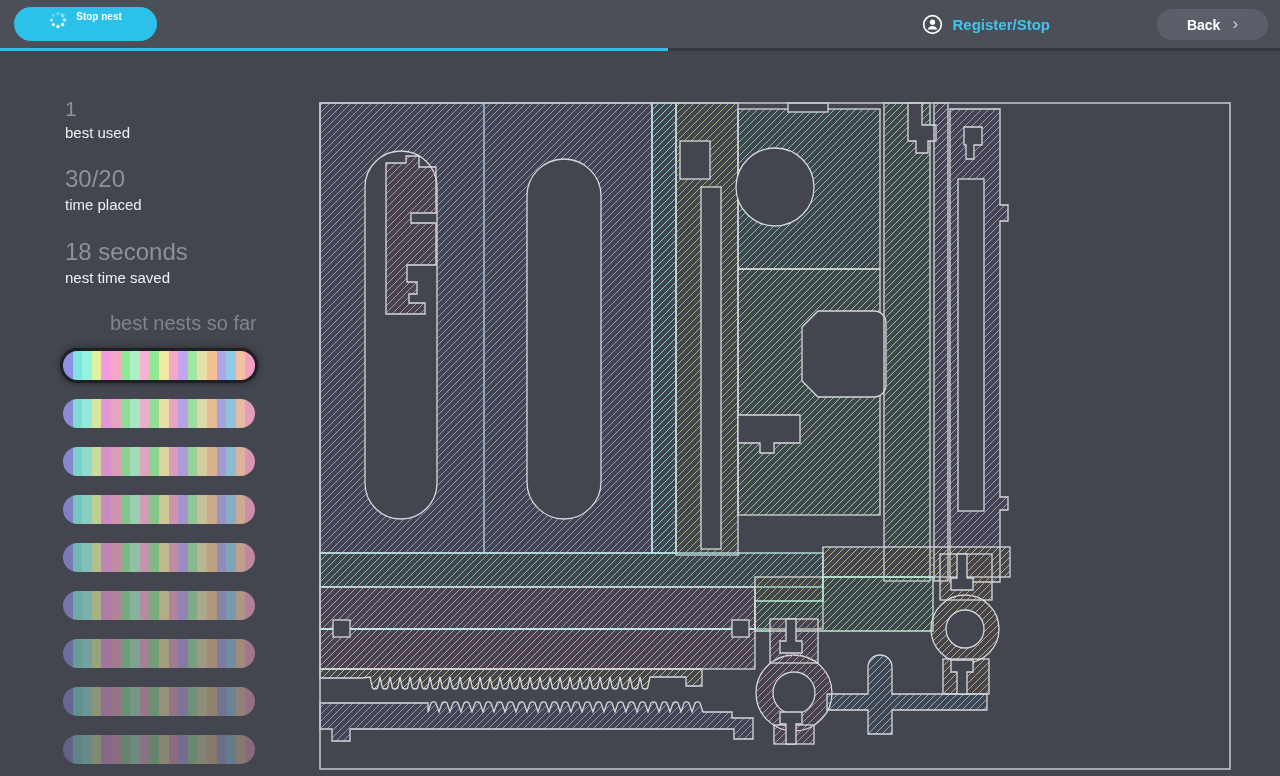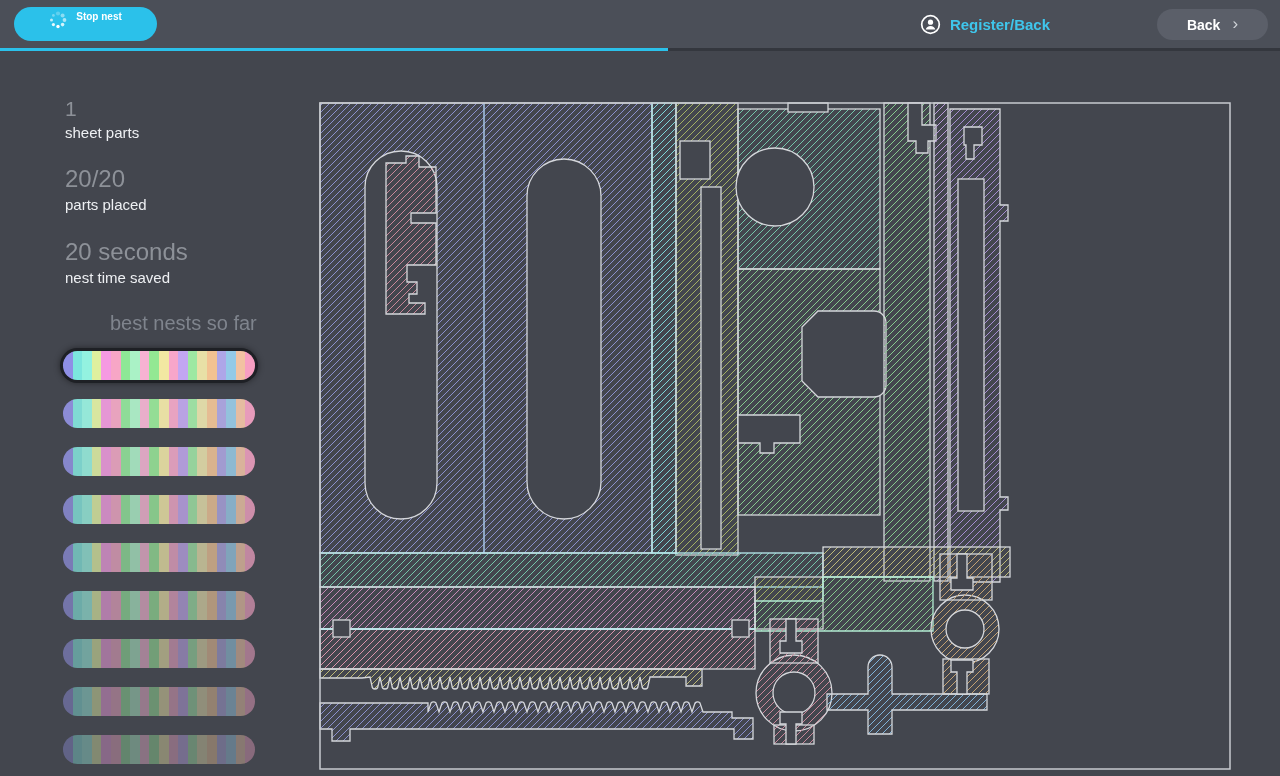--- a/index.html
+++ b/index.html
@@ -60,42 +60,42 @@
     </svg>
     <span>Stop nest</span>
   </button>
 
   <div class="account">
     <svg width="21" height="21" viewBox="0 0 21 21">
       <circle cx="10.5" cy="10.5" r="8.8" fill="none" stroke="#ffffff" stroke-width="1.7"></circle>
       <circle cx="10.5" cy="8.2" r="2.6" fill="#ffffff"></circle>
       <path d="M5.7,15.6 a5,5 0 0 1 9.6,0 z" fill="#ffffff"></path>
     </svg>
-    <span class="label">Register/Back</span>
+    <span class="label">Register/Stop</span>
   </div>
 
   <button class="btn-back">
     <span>Back</span>
     <span class="chev">›</span>
   </button>
 </div>
 <div class="progress-track">
   <div class="progress-fill" id="progressFill" style="width: 52.2%;"></div>
 </div>
 
 <div class="stat" id="stat0">
   <div class="val">1</div>
-  <div class="lbl">sheet parts</div>
+  <div class="lbl">best used</div>
 </div>
 <div class="stat" id="stat1">
-  <div class="val">20/20</div>
-  <div class="lbl">parts placed</div>
+  <div class="val">30/20</div>
+  <div class="lbl">time placed</div>
 </div>
 <div class="stat" id="stat2">
-  <div class="val">20 seconds</div>
+  <div class="val">18 seconds</div>
   <div class="lbl">nest time saved</div>
 </div>
 <div class="nests-title">best nests so far</div>
 <div class="nest-list">
     <div class="pill selected" style="background: linear-gradient(90deg, rgb(143, 143, 230) 0%, rgb(143, 143, 230) 5%, rgb(124, 230, 222) 5%, rgb(124, 230, 222) 10%, rgb(147, 242, 224) 10%, rgb(147, 242, 224) 15%, rgb(223, 240, 158) 15%, rgb(223, 240, 158) 20%, rgb(245, 154, 226) 20%, rgb(245, 154, 226) 25%, rgb(247, 166, 198) 25%, rgb(247, 166, 198) 30%, rgb(142, 232, 150) 30%, rgb(142, 232, 150) 35%, rgb(170, 242, 198) 35%, rgb(170, 242, 198) 40%, rgb(247, 178, 210) 40%, rgb(247, 178, 210) 45%, rgb(147, 232, 147) 45%, rgb(147, 232, 147) 50%, rgb(242, 232, 162) 50%, rgb(242, 232, 162) 55%, rgb(247, 166, 202) 55%, rgb(247, 166, 202) 60%, rgb(194, 166, 242) 60%, rgb(194, 166, 242) 65%, rgb(157, 232, 162) 65%, rgb(157, 232, 162) 70%, rgb(232, 224, 166) 70%, rgb(232, 224, 166) 75%, rgb(242, 194, 146) 75%, rgb(242, 194, 146) 80%, rgb(174, 166, 232) 80%, rgb(174, 166, 232) 85%, rgb(147, 202, 232) 85%, rgb(147, 202, 232) 90%, rgb(242, 194, 162) 90%, rgb(242, 194, 162) 95%, rgb(247, 158, 194) 95%, rgb(247, 158, 194) 100%); opacity: 1;"></div>
     <div class="pill" style="background: linear-gradient(90deg, rgb(143, 143, 230) 0%, rgb(143, 143, 230) 5%, rgb(124, 230, 222) 5%, rgb(124, 230, 222) 10%, rgb(147, 242, 224) 10%, rgb(147, 242, 224) 15%, rgb(223, 240, 158) 15%, rgb(223, 240, 158) 20%, rgb(245, 154, 226) 20%, rgb(245, 154, 226) 25%, rgb(247, 166, 198) 25%, rgb(247, 166, 198) 30%, rgb(142, 232, 150) 30%, rgb(142, 232, 150) 35%, rgb(170, 242, 198) 35%, rgb(170, 242, 198) 40%, rgb(247, 178, 210) 40%, rgb(247, 178, 210) 45%, rgb(147, 232, 147) 45%, rgb(147, 232, 147) 50%, rgb(242, 232, 162) 50%, rgb(242, 232, 162) 55%, rgb(247, 166, 202) 55%, rgb(247, 166, 202) 60%, rgb(194, 166, 242) 60%, rgb(194, 166, 242) 65%, rgb(157, 232, 162) 65%, rgb(157, 232, 162) 70%, rgb(232, 224, 166) 70%, rgb(232, 224, 166) 75%, rgb(242, 194, 146) 75%, rgb(242, 194, 146) 80%, rgb(174, 166, 232) 80%, rgb(174, 166, 232) 85%, rgb(147, 202, 232) 85%, rgb(147, 202, 232) 90%, rgb(242, 194, 162) 90%, rgb(242, 194, 162) 95%, rgb(247, 158, 194) 95%, rgb(247, 158, 194) 100%); opacity: 0.95; filter: saturate(0.9);"></div>
     <div class="pill" style="background: linear-gradient(90deg, rgb(143, 143, 230) 0%, rgb(143, 143, 230) 5%, rgb(124, 230, 222) 5%, rgb(124, 230, 222) 10%, rgb(147, 242, 224) 10%, rgb(147, 242, 224) 15%, rgb(223, 240, 158) 15%, rgb(223, 240, 158) 20%, rgb(245, 154, 226) 20%, rgb(245, 154, 226) 25%, rgb(247, 166, 198) 25%, rgb(247, 166, 198) 30%, rgb(142, 232, 150) 30%, rgb(142, 232, 150) 35%, rgb(170, 242, 198) 35%, rgb(170, 242, 198) 40%, rgb(247, 178, 210) 40%, rgb(247, 178, 210) 45%, rgb(147, 232, 147) 45%, rgb(147, 232, 147) 50%, rgb(242, 232, 162) 50%, rgb(242, 232, 162) 55%, rgb(247, 166, 202) 55%, rgb(247, 166, 202) 60%, rgb(194, 166, 242) 60%, rgb(194, 166, 242) 65%, rgb(157, 232, 162) 65%, rgb(157, 232, 162) 70%, rgb(232, 224, 166) 70%, rgb(232, 224, 166) 75%, rgb(242, 194, 146) 75%, rgb(242, 194, 146) 80%, rgb(174, 166, 232) 80%, rgb(174, 166, 232) 85%, rgb(147, 202, 232) 85%, rgb(147, 202, 232) 90%, rgb(242, 194, 162) 90%, rgb(242, 194, 162) 95%, rgb(247, 158, 194) 95%, rgb(247, 158, 194) 100%); opacity: 0.88; filter: saturate(0.9);"></div>
     <div class="pill" style="background: linear-gradient(90deg, rgb(143, 143, 230) 0%, rgb(143, 143, 230) 5%, rgb(124, 230, 222) 5%, rgb(124, 230, 222) 10%, rgb(147, 242, 224) 10%, rgb(147, 242, 224) 15%, rgb(223, 240, 158) 15%, rgb(223, 240, 158) 20%, rgb(245, 154, 226) 20%, rgb(245, 154, 226) 25%, rgb(247, 166, 198) 25%, rgb(247, 166, 198) 30%, rgb(142, 232, 150) 30%, rgb(142, 232, 150) 35%, rgb(170, 242, 198) 35%, rgb(170, 242, 198) 40%, rgb(247, 178, 210) 40%, rgb(247, 178, 210) 45%, rgb(147, 232, 147) 45%, rgb(147, 232, 147) 50%, rgb(242, 232, 162) 50%, rgb(242, 232, 162) 55%, rgb(247, 166, 202) 55%, rgb(247, 166, 202) 60%, rgb(194, 166, 242) 60%, rgb(194, 166, 242) 65%, rgb(157, 232, 162) 65%, rgb(157, 232, 162) 70%, rgb(232, 224, 166) 70%, rgb(232, 224, 166) 75%, rgb(242, 194, 146) 75%, rgb(242, 194, 146) 80%, rgb(174, 166, 232) 80%, rgb(174, 166, 232) 85%, rgb(147, 202, 232) 85%, rgb(147, 202, 232) 90%, rgb(242, 194, 162) 90%, rgb(242, 194, 162) 95%, rgb(247, 158, 194) 95%, rgb(247, 158, 194) 100%); opacity: 0.8; filter: saturate(0.9);"></div>
     <div class="pill" style="background: linear-gradient(90deg, rgb(143, 143, 230) 0%, rgb(143, 143, 230) 5%, rgb(124, 230, 222) 5%, rgb(124, 230, 222) 10%, rgb(147, 242, 224) 10%, rgb(147, 242, 224) 15%, rgb(223, 240, 158) 15%, rgb(223, 240, 158) 20%, rgb(245, 154, 226) 20%, rgb(245, 154, 226) 25%, rgb(247, 166, 198) 25%, rgb(247, 166, 198) 30%, rgb(142, 232, 150) 30%, rgb(142, 232, 150) 35%, rgb(170, 242, 198) 35%, rgb(170, 242, 198) 40%, rgb(247, 178, 210) 40%, rgb(247, 178, 210) 45%, rgb(147, 232, 147) 45%, rgb(147, 232, 147) 50%, rgb(242, 232, 162) 50%, rgb(242, 232, 162) 55%, rgb(247, 166, 202) 55%, rgb(247, 166, 202) 60%, rgb(194, 166, 242) 60%, rgb(194, 166, 242) 65%, rgb(157, 232, 162) 65%, rgb(157, 232, 162) 70%, rgb(232, 224, 166) 70%, rgb(232, 224, 166) 75%, rgb(242, 194, 146) 75%, rgb(242, 194, 146) 80%, rgb(174, 166, 232) 80%, rgb(174, 166, 232) 85%, rgb(147, 202, 232) 85%, rgb(147, 202, 232) 90%, rgb(242, 194, 162) 90%, rgb(242, 194, 162) 95%, rgb(247, 158, 194) 95%, rgb(247, 158, 194) 100%); opacity: 0.72; filter: saturate(0.9);"></div>
     <div class="pill" style="background: linear-gradient(90deg, rgb(143, 143, 230) 0%, rgb(143, 143, 230) 5%, rgb(124, 230, 222) 5%, rgb(124, 230, 222) 10%, rgb(147, 242, 224) 10%, rgb(147, 242, 224) 15%, rgb(223, 240, 158) 15%, rgb(223, 240, 158) 20%, rgb(245, 154, 226) 20%, rgb(245, 154, 226) 25%, rgb(247, 166, 198) 25%, rgb(247, 166, 198) 30%, rgb(142, 232, 150) 30%, rgb(142, 232, 150) 35%, rgb(170, 242, 198) 35%, rgb(170, 242, 198) 40%, rgb(247, 178, 210) 40%, rgb(247, 178, 210) 45%, rgb(147, 232, 147) 45%, rgb(147, 232, 147) 50%, rgb(242, 232, 162) 50%, rgb(242, 232, 162) 55%, rgb(247, 166, 202) 55%, rgb(247, 166, 202) 60%, rgb(194, 166, 242) 60%, rgb(194, 166, 242) 65%, rgb(157, 232, 162) 65%, rgb(157, 232, 162) 70%, rgb(232, 224, 166) 70%, rgb(232, 224, 166) 75%, rgb(242, 194, 146) 75%, rgb(242, 194, 146) 80%, rgb(174, 166, 232) 80%, rgb(174, 166, 232) 85%, rgb(147, 202, 232) 85%, rgb(147, 202, 232) 90%, rgb(242, 194, 162) 90%, rgb(242, 194, 162) 95%, rgb(247, 158, 194) 95%, rgb(247, 158, 194) 100%); opacity: 0.64; filter: saturate(0.9);"></div>

